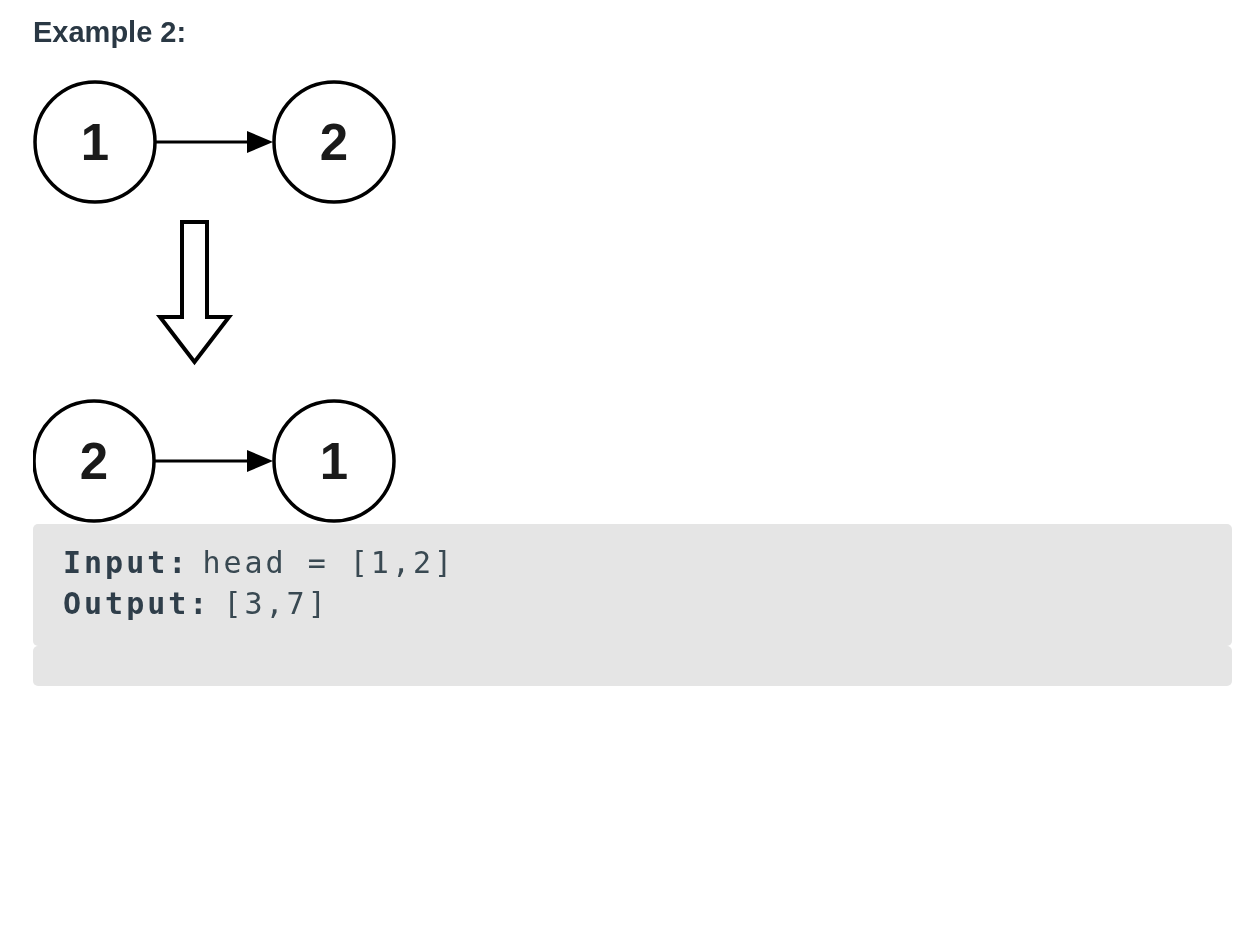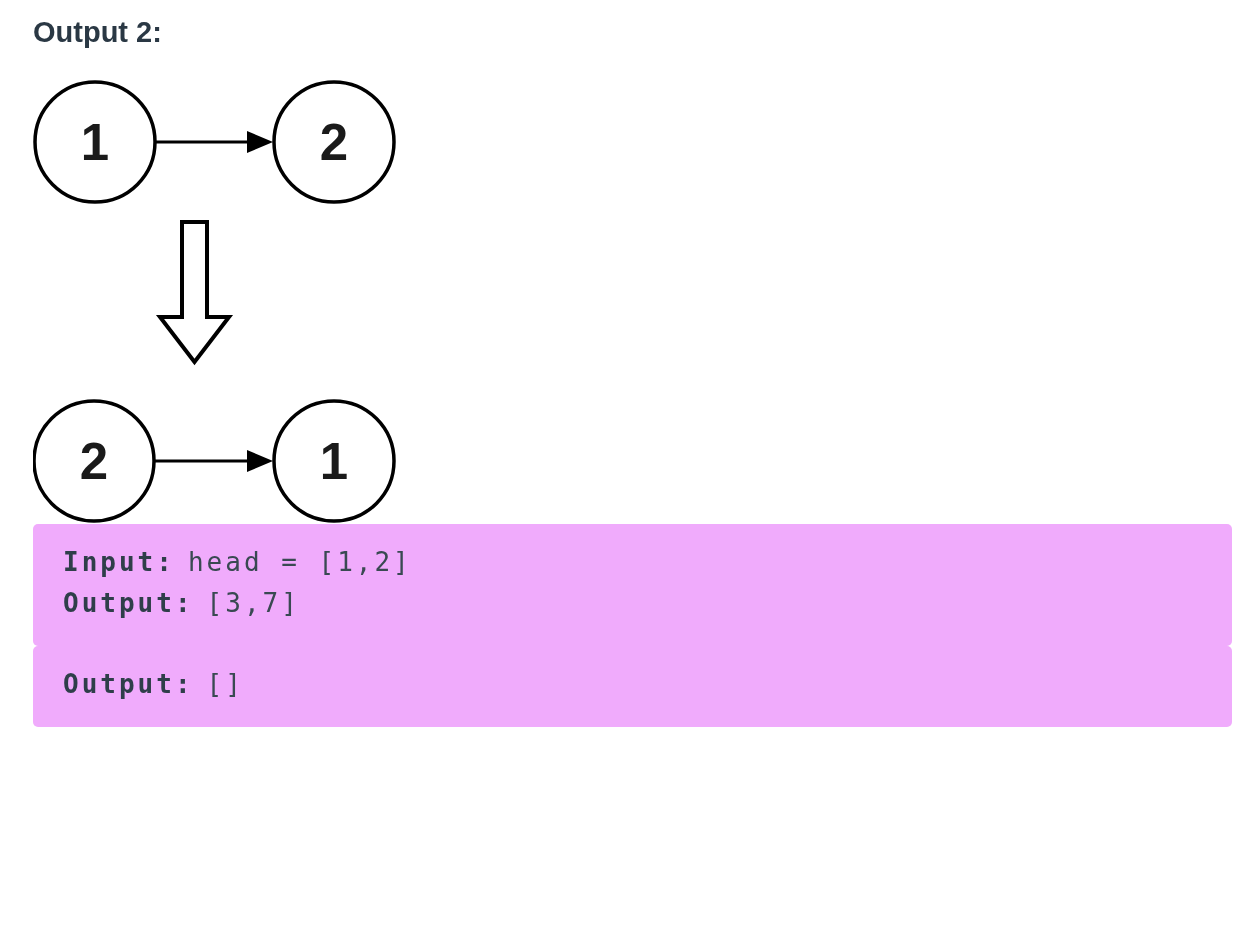--- a/index.html
+++ b/index.html
@@ -20,25 +20,25 @@
     color: #2a3844;
     margin: 0;
   }
   #example2-heading { margin-bottom: 31px; }
   #example3-heading { margin: 35px 0 27px 0; }
   .diagram {
     display: block;
   }
   pre.io-block {
     margin: 0;
-    background: #f0abfc;
+    background: #e5e5e5;
     border-radius: 5px;
     padding: 18px 30px 22px 30px;
     font-family: "DejaVu Sans Mono", monospace;
-    font-size: 26px;
+    font-size: 30px;
     line-height: 41px;
     letter-spacing: 3px;
     color: #394952;
     white-space: pre;
     overflow: hidden;
   }
   pre.io-block .io-line { display: block; }
   pre.io-block strong {
     font-weight: bold;
     color: #2f3e4a;
@@ -49,21 +49,21 @@
     font-size: 51px;
     font-weight: bold;
     fill: #1a1a1a;
   }
 </style>
 </head>
 <body>
 
 <div class="doc">
 
-  <h3 class="example-heading" id="example2-heading">Output 2:</h3>
+  <h3 class="example-heading" id="example2-heading">Example 2:</h3>
 
   <svg class="diagram" width="400" height="444" viewBox="0 0 400 444">
 
     <g>
       <circle cx="62" cy="62" r="60" fill="#ffffff" stroke="#000000" stroke-width="3.5"></circle>
       <text x="62" y="80" text-anchor="middle" class="node-value-text">1</text>
 
       <g>
         <line x1="123" y1="62" x2="219" y2="62" stroke="#000000" stroke-width="3"></line>
         <polygon points="240,62 214,51 214,73" fill="#000000"></polygon>
@@ -87,15 +87,15 @@
       </g>
 
       <circle cx="301" cy="381" r="60" fill="#ffffff" stroke="#000000" stroke-width="3.5"></circle>
       <text x="301" y="399" text-anchor="middle" class="node-value-text">1</text>
     </g>
   </svg>
 
   <pre class="io-block"><span class="io-line"><strong>Input:</strong><span class="io-value">head = [1,2]</span></span><span class="io-line"><strong>Output:</strong><span class="io-value">[3,7]</span></span></pre>
 
 
-  <pre class="io-block"><span class="io-line"><strong>Output:</strong><span class="io-value">[]</span></span></pre>
+  <pre class="io-block"></pre>
 
 </div>
 
 </body></html>

